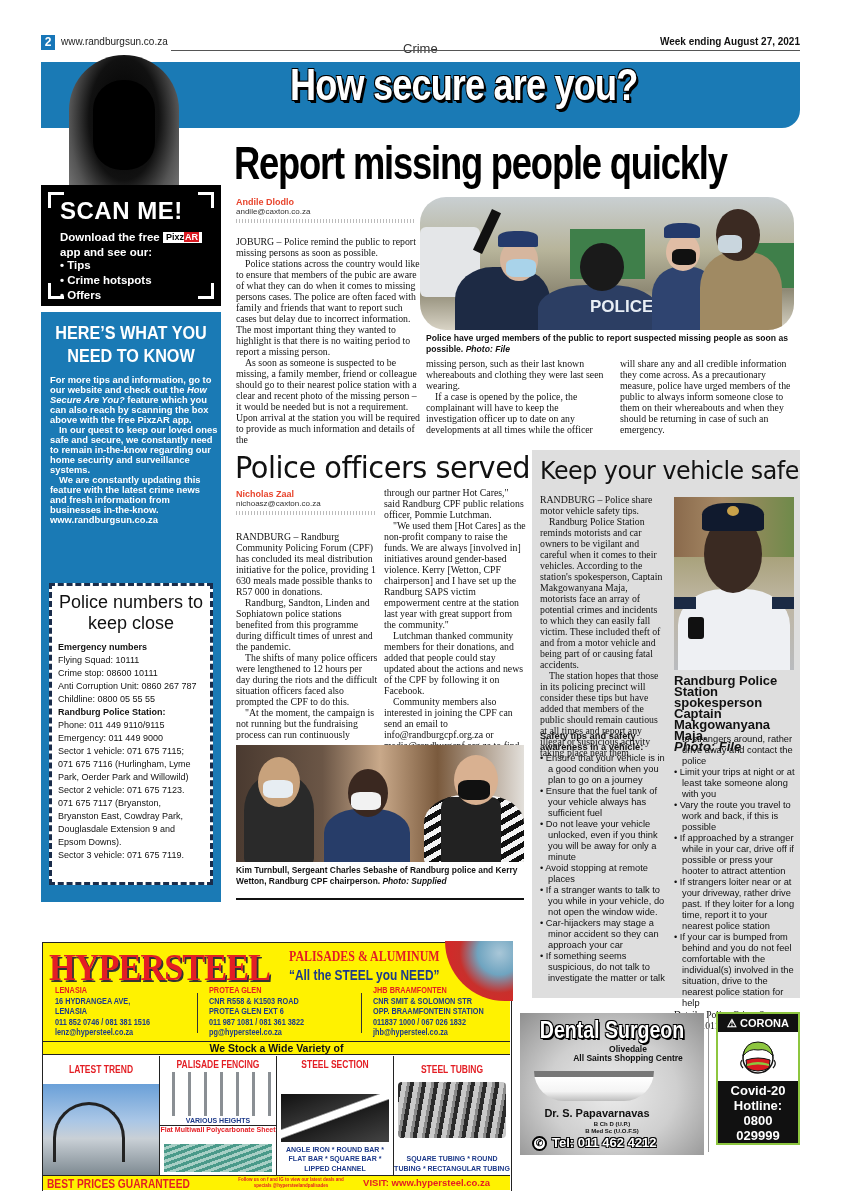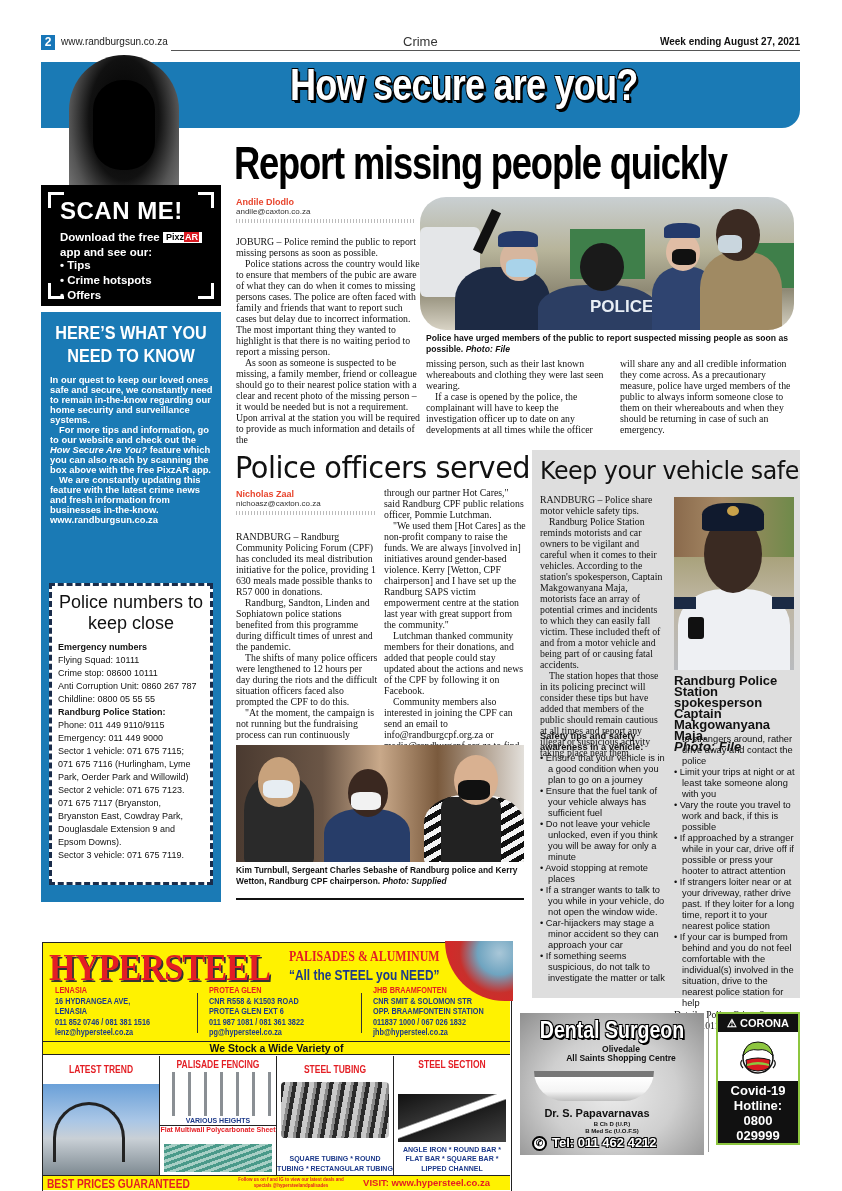--- a/index.html
+++ b/index.html
@@ -3,21 +3,21 @@
 <meta charset="utf-8">
 <style>
   * { margin: 0; padding: 0; box-sizing: border-box; }
   html, body { width: 842px; height: 1191px; background: #ffffff; overflow: hidden; }
   body { position: relative; font-family: "Liberation Sans", sans-serif; color: #111; }
 
   
   .topbar { position: absolute; left: 41px; top: 34px; width: 759px; height: 17px; }
   .pagenum { position: absolute; left: 0; top: 1px; width: 14px; height: 15px; background: #1776b8; color: #fff; font-weight: bold; font-size: 12px; text-align: center; line-height: 15px; }
   .site { position: absolute; left: 20px; top: 2px; font-size: 10px; color: #222; }
-  .section { position: absolute; left: 362px; top: 0px; font-size: 13px; color: #333; }
+  .section { position: absolute; left: 362px; top: 7px; font-size: 13px; color: #333; }
   .weekof { position: absolute; right: 0; top: 2px; font-size: 10px; font-weight: bold; color: #111; }
   .topline { position: absolute; left: 130px; top: 16px; width: 629px; height: 1px; background: #555; }
 
   
   .mast-blue { position: absolute; left: 41px; top: 62px; width: 759px; height: 66px; background: #1a7ab5; border-radius: 0 0 18px 0; }
   .mast-title { position: absolute; left: 290px; top: 60px; font-family: "Liberation Sans", sans-serif; font-weight: 900; font-size: 44px; color: #fff; letter-spacing: -1px; transform: scaleX(0.82); transform-origin: left top; text-shadow: 2px 2px 0 #000, -1px -1px 0 #000, 1px -1px 0 #000, -1px 1px 0 #000, 3px 3px 0 #000; }
   .hood { position: absolute; left: 41px; top: 50px; width: 178px; height: 135px; overflow: hidden; }
   .hood .cloak { position: absolute; left: 28px; top: 5px; width: 110px; height: 160px; border-radius: 55px 55px 20px 20px; background: radial-gradient(ellipse at 50% 40%, #000 0%, #111 45%, #555 70%, #8a8a8a 100%); }
   .hood .face { position: absolute; left: 52px; top: 30px; width: 62px; height: 90px; border-radius: 30px 30px 28px 28px; background: #000; }
 
@@ -114,21 +114,21 @@
   .prod .pimg { position: absolute; left: 4px; right: 4px; }
   .prod .pdesc { position: absolute; left: 0; bottom: 2px; width: 100%; text-align: center; font-size: 7px; font-weight: bold; color: #1d3a8a; line-height: 9.5px; }
   .ad1-bot { position: absolute; left: 0; top: 232px; width: 467px; height: 15px; background: #fff200; border-top: 1px solid #222; }
   .bestp { position: absolute; left: 4px; top: 1px; font-size: 12px; font-weight: 900; color: #e31e24; transform: scaleX(0.85); transform-origin: left top; white-space: nowrap; }
   .follow { position: absolute; left: 188px; top: 1px; width: 120px; font-size: 4.5px; line-height: 5.5px; color: #e31e24; text-align: center; font-weight: bold; }
   .visit { position: absolute; right: 20px; top: 1px; font-size: 9.5px; font-weight: bold; color: #e31e24; }
 
   
   .ad2 { position: absolute; left: 520px; top: 1013px; width: 184px; height: 142px; background: radial-gradient(ellipse at 50% 55%, #ececec 0%, #cfcfcf 50%, #8f8f8f 100%); overflow: hidden; }
   .ad2 .dtitle { position: absolute; left: 0; top: 4px; width: 184px; text-align: center; font-size: 23px; font-weight: 900; color: #fff; text-shadow: 1px 1px 0 #000, -1px -1px 0 #000, 1px -1px 0 #000, -1px 1px 0 #000, 2px 2px 0 #000; transform: scaleX(0.85); }
-  .ad2 .loc { position: absolute; left: 9px; top: 32px; width: 184px; text-align: center; font-size: 8.5px; font-weight: 900; line-height: 9px; color: #111; }
+  .ad2 .loc { position: absolute; left: 16px; top: 32px; width: 184px; text-align: center; font-size: 8.5px; font-weight: 900; line-height: 9px; color: #111; }
   .ad2 .teeth { position: absolute; left: 14px; top: 58px; width: 120px; height: 30px; border-radius: 0 0 60px 60px; background: linear-gradient(180deg, #ffffff 0%, #f4f4f4 60%, #bdbdbd 100%); border-top: 6px solid #777; }
   .ad2 .doc { position: absolute; left: 0; top: 94px; width: 154px; text-align: center; font-size: 11px; font-weight: 900; color: #111; }
   .ad2 .qual { position: absolute; left: 0; top: 108px; width: 184px; text-align: center; font-size: 6px; font-weight: bold; line-height: 7px; color: #111; }
   .ad2 .tel { position: absolute; left: 32px; top: 122px; font-size: 13px; font-weight: 900; color: #fff; text-shadow: 1px 1px 0 #000, -1px -1px 0 #000, 1px -1px 0 #000, -1px 1px 0 #000; }
   .ad2 .phone-ic { position: absolute; left: 12px; top: 123px; width: 15px; height: 15px; border-radius: 50%; background: #fff; border: 2px solid #000; font-size: 9px; line-height: 11px; text-align: center; color: #000; font-weight: bold; }
 
   
   .ad3 { position: absolute; left: 716px; top: 1012px; width: 84px; height: 133px; border: 2px solid #8dc63f; background: #fff; }
   .ad3 .ctop { position: absolute; left: 0; top: 0; width: 80px; height: 18px; background: #111; color: #fff; font-size: 11px; font-weight: bold; text-align: center; line-height: 18px; }
   .ad3 .face { position: absolute; left: 19px; top: 24px; width: 42px; height: 42px; }
@@ -172,22 +172,22 @@
     <li>• <span>Offers</span></li>
   </ul>
 </div>
 
 <div class="bluebox">
   <h3>
     <span>HERE’S WHAT YOU</span><br>
     <span>NEED TO KNOW</span>
   </h3>
   <div class="intro">
+    <p><span>For more tips and information, go to our website and check out the </span><i>How Secure Are You?</i><span> feature which you can also reach by scanning the box above with the free PixzAR app.</span></p>
     <p>In our quest to keep our loved ones safe and secure, we constantly need to remain in-the-know regarding our home security and surveillance systems.</p>
-    <p><span>For more tips and information, go to our website and check out the </span><i>How Secure Are You?</i><span> feature which you can also reach by scanning the box above with the free PixzAR app.</span></p>
     <p>We are constantly updating this feature with the latest crime news and fresh information from businesses in-the-know.</p>
     <div>www.randburgsun.co.za</div>
   </div>
 </div>
 
 <div class="numbers">
   <h4>Police numbers to keep close</h4>
   <div class="list" id="numlist">
       <div class="b">Emergency numbers</div>
       <div>Flying Squad: 10111</div>
@@ -373,28 +373,28 @@
     </div>
     <div class="prod">
       <div class="pt">PALISADE FENCING</div>
       <div class="pimg" style="top:16px;height:44px;background:repeating-linear-gradient(90deg,transparent 0 8px,#8a8f94 8px 11px,transparent 11px 16px);"></div>
       <div style="position:absolute;left:0;top:61px;width:100%;text-align:center;font-size:7px;font-weight:bold;color:#1d3a8a;">VARIOUS HEIGHTS</div>
       <div style="position:absolute;left:0;top:69px;width:100%;height:1px;background:#222;"></div>
       <div style="position:absolute;left:0;top:70px;width:100%;text-align:center;font-size:7px;font-weight:900;color:#e31e24;line-height:8px;">Flat Multiwall Polycarbonate Sheet</div>
       <div class="pimg" style="top:88px;height:28px;background:repeating-linear-gradient(160deg,#4a9a8a 0 3px,#a7cfc5 3px 6px);"></div>
     </div>
     <div class="prod">
+      <div class="pt" style="font-size:10px;">STEEL SECTION</div>
+      <div class="pimg" style="top:38px;height:48px;background:linear-gradient(160deg,#111 0%,#333 40%,#fff 42%,#fff 50%,#1c1c1c 52%,#444 100%);"></div>
+      <div class="pdesc">ANGLE IRON * ROUND BAR * FLAT BAR * SQUARE BAR * LIPPED CHANNEL</div>
+    </div>
+    <div class="prod">
       <div class="pt" style="top:8px;">STEEL TUBING</div>
       <div class="pimg" style="top:26px;height:56px;background:repeating-linear-gradient(100deg,#2a2a2a 0 4px,#c9c9c9 4px 9px,#8a8a8a 9px 12px);border-radius:4px;"></div>
       <div class="pdesc">SQUARE TUBING * ROUND TUBING * RECTANGULAR TUBING</div>
-    </div>
-    <div class="prod">
-      <div class="pt" style="font-size:10px;">STEEL SECTION</div>
-      <div class="pimg" style="top:38px;height:48px;background:linear-gradient(160deg,#111 0%,#333 40%,#fff 42%,#fff 50%,#1c1c1c 52%,#444 100%);"></div>
-      <div class="pdesc">ANGLE IRON * ROUND BAR * FLAT BAR * SQUARE BAR * LIPPED CHANNEL</div>
     </div>
   </div>
   <div class="ad1-bot">
     <div class="bestp">BEST PRICES GUARANTEED</div>
     <div class="follow">Follow us on f and IG to view our latest deals and specials @hypersteelandpalisades</div>
     <div class="visit">VISIT: www.hypersteel.co.za</div>
   </div>
 </div>
 
 <div class="vsep"></div>
@@ -419,18 +419,18 @@
   <div class="ctop">⚠ CORONA</div>
   <svg class="face" viewBox="0 0 42 42">
     <circle cx="21" cy="20" r="15" fill="#fff" stroke="#111" stroke-width="1.5"></circle>
     <path d="M6 18 Q8 4 21 4 Q34 4 36 18 Q30 10 21 12 Q12 10 6 18 Z" fill="#8dc63f" stroke="#111" stroke-width="1"></path>
     <path d="M9 22 Q21 18 33 22 L32 30 Q21 36 10 30 Z" fill="#d71920" stroke="#111" stroke-width="1"></path>
     <path d="M10 26 Q21 22 32 26 L32 28 Q21 25 10 28 Z" fill="#8dc63f"></path>
     <path d="M5 22 Q2 26 6 30" fill="none" stroke="#111" stroke-width="1.2"></path>
     <path d="M37 22 Q40 26 36 30" fill="none" stroke="#111" stroke-width="1.2"></path>
   </svg>
   <div class="cbot">
-    <div>Covid-19</div>
+    <div>Covid-20</div>
     <div>Hotline:</div>
     <div>0800</div>
     <div>029999</div>
   </div>
 </div>
 
 </body></html>

